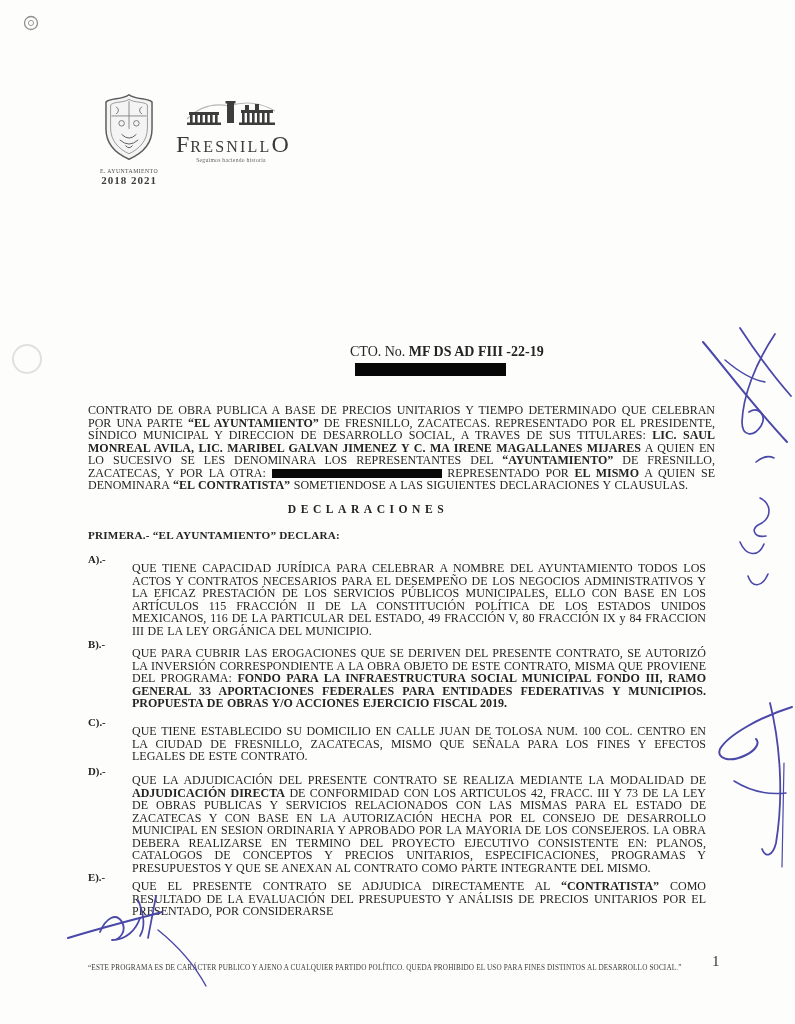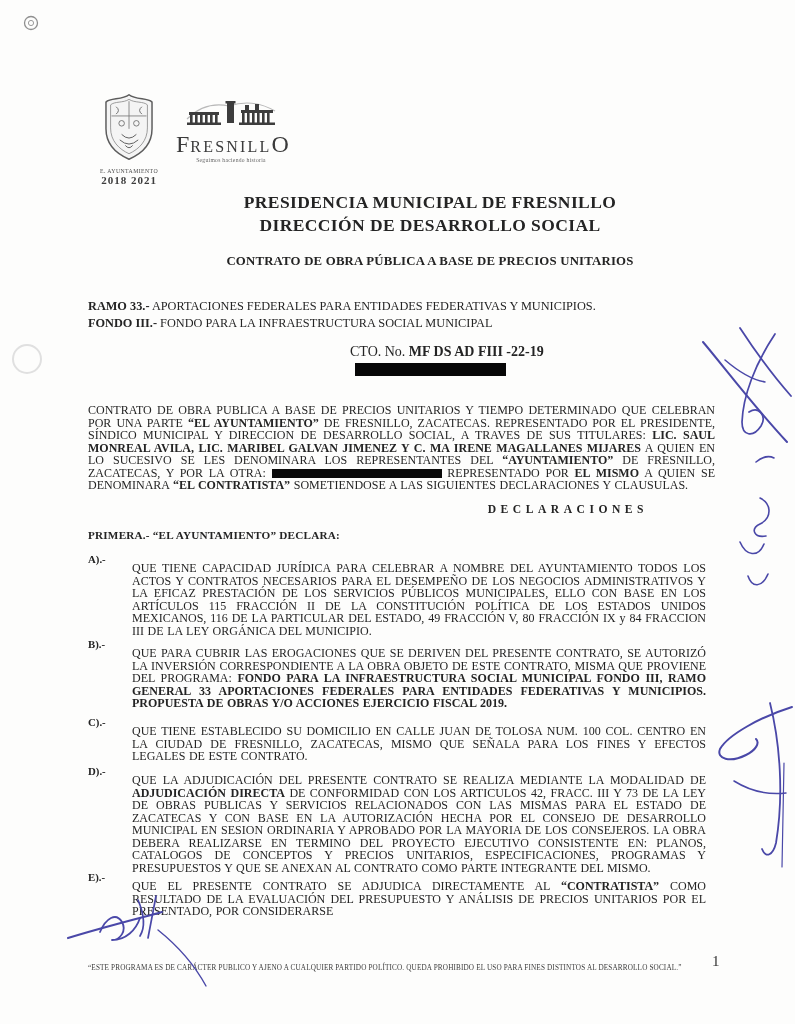--- a/index.html
+++ b/index.html
@@ -30,21 +30,21 @@
   .program { position:absolute; left:88px; top:298px; width:645px; font-size:12.3px; line-height:1.4; }
   .b { font-weight:bold; }
 
   .cto-line { position:absolute; left:350px; top:344px; font-size:14px; }
   .redact-block { position:absolute; left:355px; top:363px; width:151px; height:13px; background:#070707; }
 
   .bodytext { font-size:12px; line-height:12.55px; text-align:justify; word-spacing:.6px; }
   .intro { position:absolute; left:88px; top:404px; width:627px; }
   .redact-inline { display:inline-block; height:9px; background:#0a0a0a; vertical-align:-1px; }
 
-  .decl-heading { position:absolute; left:88px; top:503px; width:560px; text-align:right;
+  .decl-heading { position:absolute; left:88px; top:503px; width:560px; text-align:center;
     font-size:11.6px; font-weight:bold; letter-spacing:4.5px; }
   .primera-heading { position:absolute; left:88px; top:529px; font-size:11.2px; font-weight:bold; letter-spacing:.2px; }
 
   .clause-label { position:absolute; left:88px; font-size:10.8px; font-weight:bold; }
   .clause-par { position:absolute; left:132px; width:574px; }
 
   .footer-disclaimer { position:absolute; left:88px; top:964px; font-size:7.2px; color:#3a3a3a; letter-spacing:.15px; }
   .page-number { position:absolute; left:712px; top:953px; font-size:15px; color:#333; }
 
   .ink { position:absolute; }
@@ -98,30 +98,21 @@
       <rect x="77" y="16" width="2.6" height="10" fill="#3d3d3d"></rect>
       <rect x="82" y="16" width="2.6" height="10" fill="#3d3d3d"></rect>
       <rect x="60" y="8" width="4" height="5" fill="#3d3d3d"></rect>
       <rect x="70" y="7" width="4" height="6" fill="#3d3d3d"></rect>
       <rect x="54" y="25.5" width="36" height="2.5" fill="#3d3d3d"></rect>
     </svg>
     <div class="logo-word"><span class="big">F</span><span class="mid">RESNILL</span><span class="big">O</span></div>
     <div class="logo-tagline">Seguimos haciendo historia</div>
   </div>
 
-  <div class="title-block">
-    <div class="title-line">PRESIDENCIA MUNICIPAL DE FRESNILLO</div>
-    <div class="title-line">DIRECCIÓN DE DESARROLLO SOCIAL</div>
-    <div class="subtitle">CONTRATO DE OBRA PÚBLICA A BASE DE PRECIOS UNITARIOS</div>
-  </div>
 
-  <div class="program">
-    <div><span class="b">RAMO 33.-</span><span> APORTACIONES FEDERALES PARA ENTIDADES FEDERATIVAS Y MUNICIPIOS.</span></div>
-    <div><span class="b">FONDO III.-</span><span> FONDO PARA LA INFRAESTRUCTURA SOCIAL MUNICIPAL</span></div>
-  </div>
 
   <div class="cto-line"><span>CTO. No. </span><span class="b">MF DS AD FIII -22-19</span></div>
   <div class="redact-block"></div>
 
   <p class="bodytext intro"><span>CONTRATO  DE OBRA PUBLICA A BASE DE PRECIOS UNITARIOS Y TIEMPO  DETERMINADO  QUE CELEBRAN  POR  UNA PARTE </span><span class="b">“EL  AYUNTAMIENTO”</span><span>  DE  FRESNILLO,  ZACATECAS.  REPRESENTADO  POR  EL  PRESIDENTE,   SÍNDICO  MUNICIPAL  Y DIRECCION DE DESARROLLO SOCIAL, A TRAVES DE SUS TITULARES: </span><span class="b">LIC. SAUL MONREAL AVILA,  LIC. MARIBEL GALVAN JIMENEZ  Y  C.  MA  IRENE  MAGALLANES  MIJARES</span><span>  A  QUIEN  EN  LO  SUCESIVO  SE  LES  DENOMINARA  LOS REPRESENTANTES DEL </span><span class="b">“AYUNTAMIENTO”</span><span> DE FRESNILLO, ZACATECAS, Y POR LA OTRA: </span><span class="redact-inline" style="width: 170px;"></span><span> REPRESENTADO POR </span><span class="b">EL MISMO</span><span>  A  QUIEN SE DENOMINARA  </span><span class="b">“EL CONTRATISTA”</span><span>  SOMETIENDOSE  A  LAS   SIGUIENTES DECLARACIONES Y CLAUSULAS.</span></p>
 
   <div class="decl-heading">DECLARACIONES</div>
   <div class="primera-heading">PRIMERA.- “EL AYUNTAMIENTO” DECLARA:</div>
 
   <div class="clause-label" style="top:553px">A).-</div>

